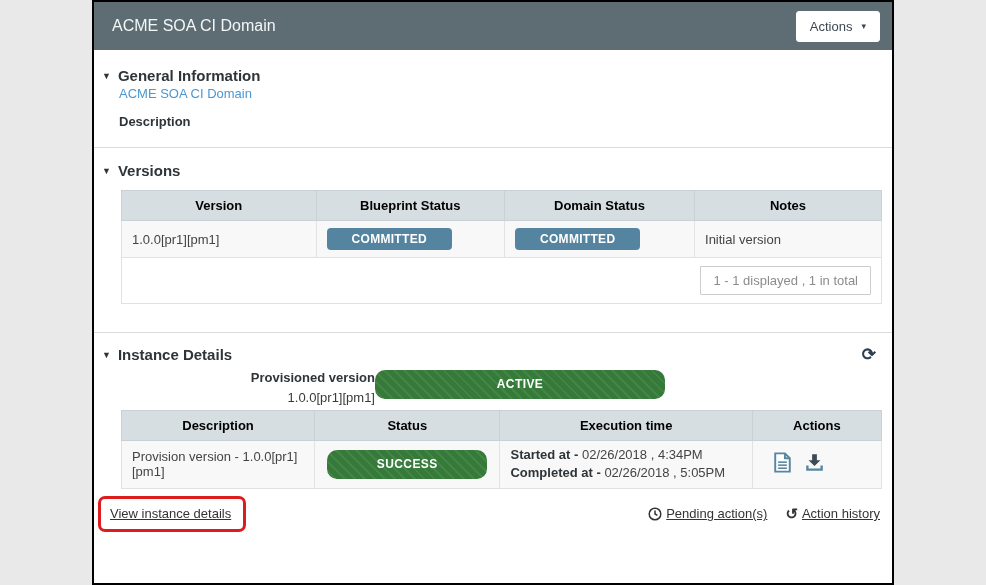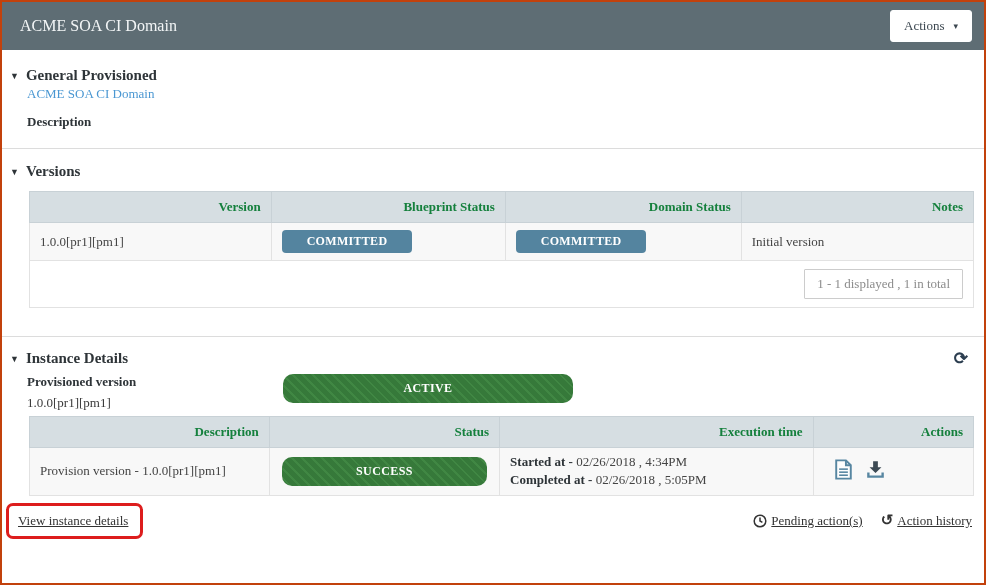--- a/index.html
+++ b/index.html
@@ -1,20 +1,20 @@
 <!DOCTYPE html>
 <html><head>
 <meta charset="utf-8">
 <style>
   * { box-sizing: border-box; }
   html,body { margin:0; padding:0; background:#e9e9e9; }
   .page {
-    width:986px; height:585px; margin:0 auto; position:relative; overflow:hidden;
-    background:#fff; border:2px solid #c2410c;
-    font-family:Liberation Serif, serif; color:#2e3438;
+    width:802px; height:585px; margin:0 auto; position:relative; overflow:hidden;
+    background:#fff; border:2px solid #000000;
+    font-family:Liberation Sans, sans-serif; color:#2e3438;
   }
   
   .header {
     height:48px; background:#5e6d74; display:flex; align-items:center;
     justify-content:space-between; padding:0 12px 0 18px;
   }
   .header-title { color:#f3f6f7; font-size:16px; font-weight:normal; }
   .actions-btn {
     background:#fff; border:1px solid #fff; border-radius:3px; padding:7px 13px;
     font-size:13px; color:#3c4750; font-family:inherit;
@@ -36,21 +36,21 @@
   .blue-link {
     color:#4a97d2; font-size:13px; margin-left:17px; text-decoration:none;
     display:inline-block; cursor:pointer;
   }
   .gi .spacer { height:15px; }
 
   .versions { padding:14px 8px 0 8px; }
   .tbl-wrap { margin:11px 2px 0 19px; }
   table { width:100%; border-collapse:collapse; font-size:13px; }
   th {
-    background:#d6dee2; text-align:right; font-weight:bold; color:#15803d;
+    background:#d6dee2; text-align:center; font-weight:bold; color:#000000;
     padding:7px 10px; border:1px solid #c8d1d6;
   }
   td { background:#f8f8f8; padding:7px 10px; border:1px solid #e2e2e2; color:#444; }
   td.tfoot-cell { background:#fff; text-align:right; padding:8px 10px; }
   .pagination-box {
     display:inline-block; border:1px solid #ccc; border-radius:1px;
     padding:6px 12px; color:#8c8c8c; font-size:13px; background:#fff;
   }
   .badge {
     display:inline-block; background:#54849f; color:#fff; font-weight:bold;
@@ -59,21 +59,21 @@
 
   .versions-gap { height:28px; }
 
   .instance { padding:13px 8px 0 8px; }
   .id-head { display:flex; justify-content:space-between; align-items:center; }
   .refresh-icon {
     color:#2c3e50; font-size:17px; font-weight:bold; cursor:pointer;
     margin-right:8px; line-height:1;
   }
   .prov-row { display:flex; align-items:flex-start; margin-top:7px; }
-  .prov-left { width:273px; padding-left:17px; }
+  .prov-left { width:273px; padding-left:17px;text-align:right; }
   .prov-value { font-size:13px; color:#3a3a3a; margin-top:5px; }
   .stripe-bar {
     background:repeating-linear-gradient(45deg,#36793a 0 5px,#408743 5px 7px);
     color:#fff; font-weight:bold; font-size:12px; text-align:center;
     height:29px; line-height:29px; border-radius:10px; letter-spacing:.4px;
   }
   .active-bar { width:290px; }
   .current-label { font-weight:bold; font-size:13px; margin:14px 0 0 17px; }
   .exec-cell { padding:5px 10px; line-height:1.42; }
   .b { font-weight:bold; color:#2e3438; }
@@ -100,21 +100,21 @@
       <span>Actions</span>
       <span class="caret">▾</span>
     </button>
   </div>
 
   <div class="content">
 
     <div class="gi">
       <div class="section-heading">
         <span class="tri">▼</span>
-        <span>General Provisioned</span>
+        <span>General Information</span>
       </div>
       <a class="blue-link">ACME SOA CI Domain</a>
       <div class="field-label" style="margin-top:12px;">Description</div>
       <div class="spacer"></div>
     </div>
 
     <hr class="divider">
 
     <div class="versions">
       <div class="section-heading">

